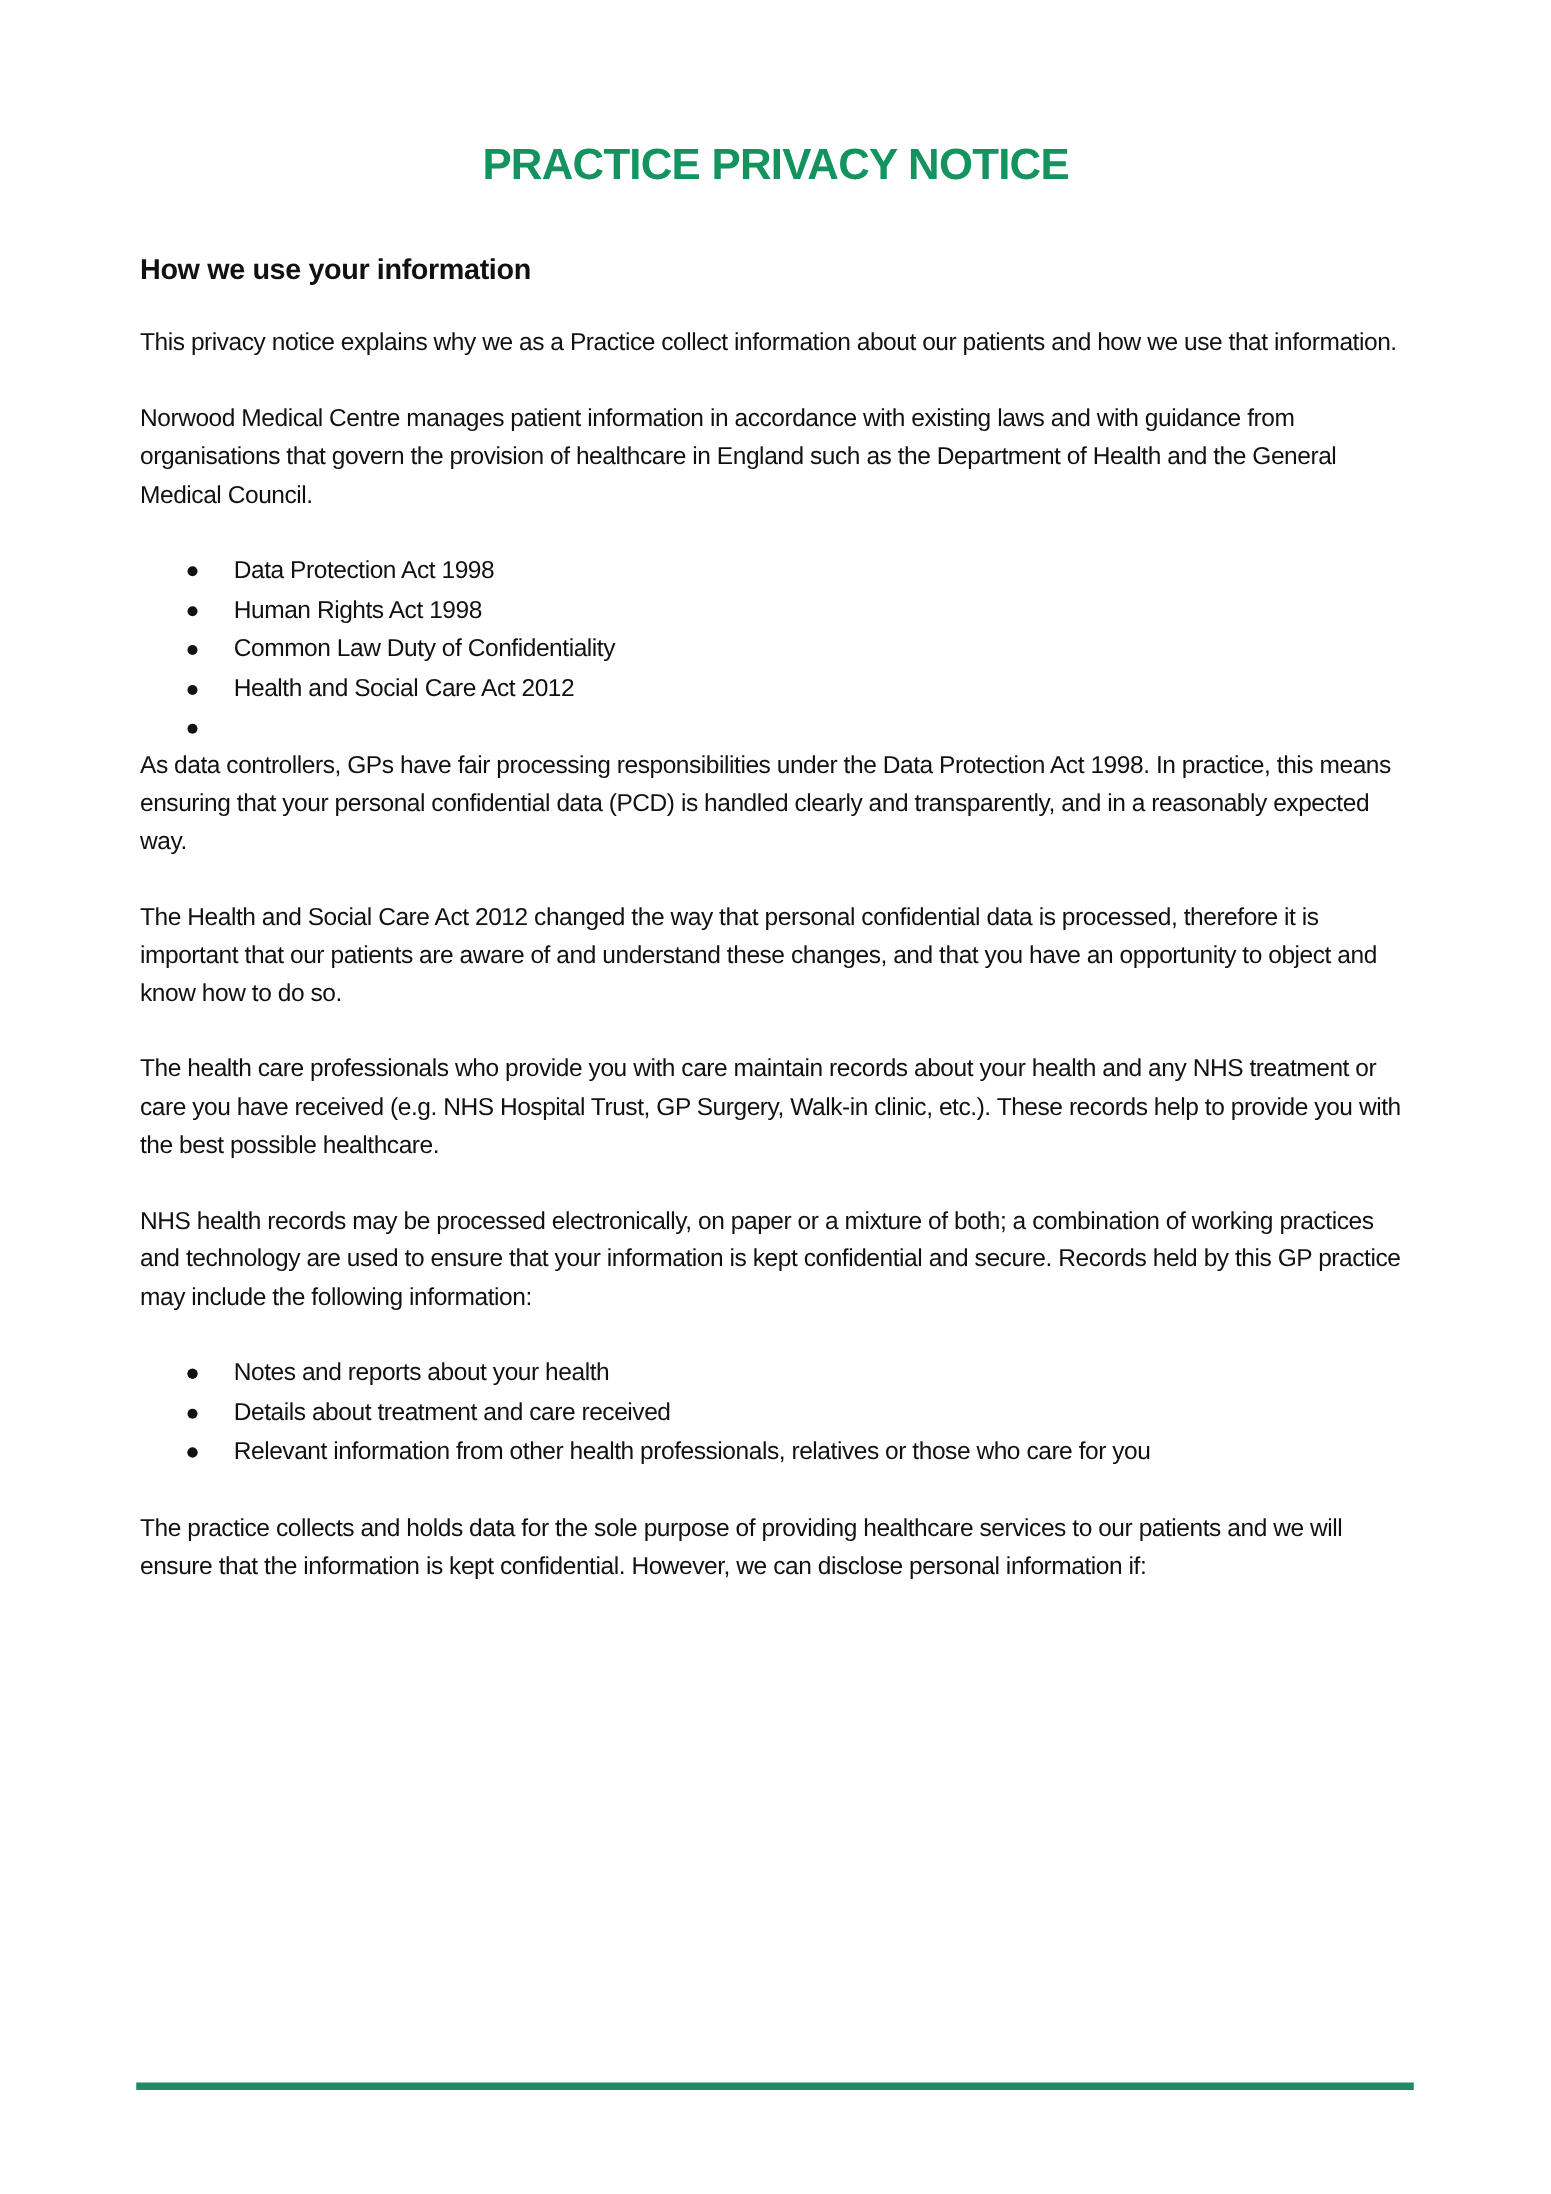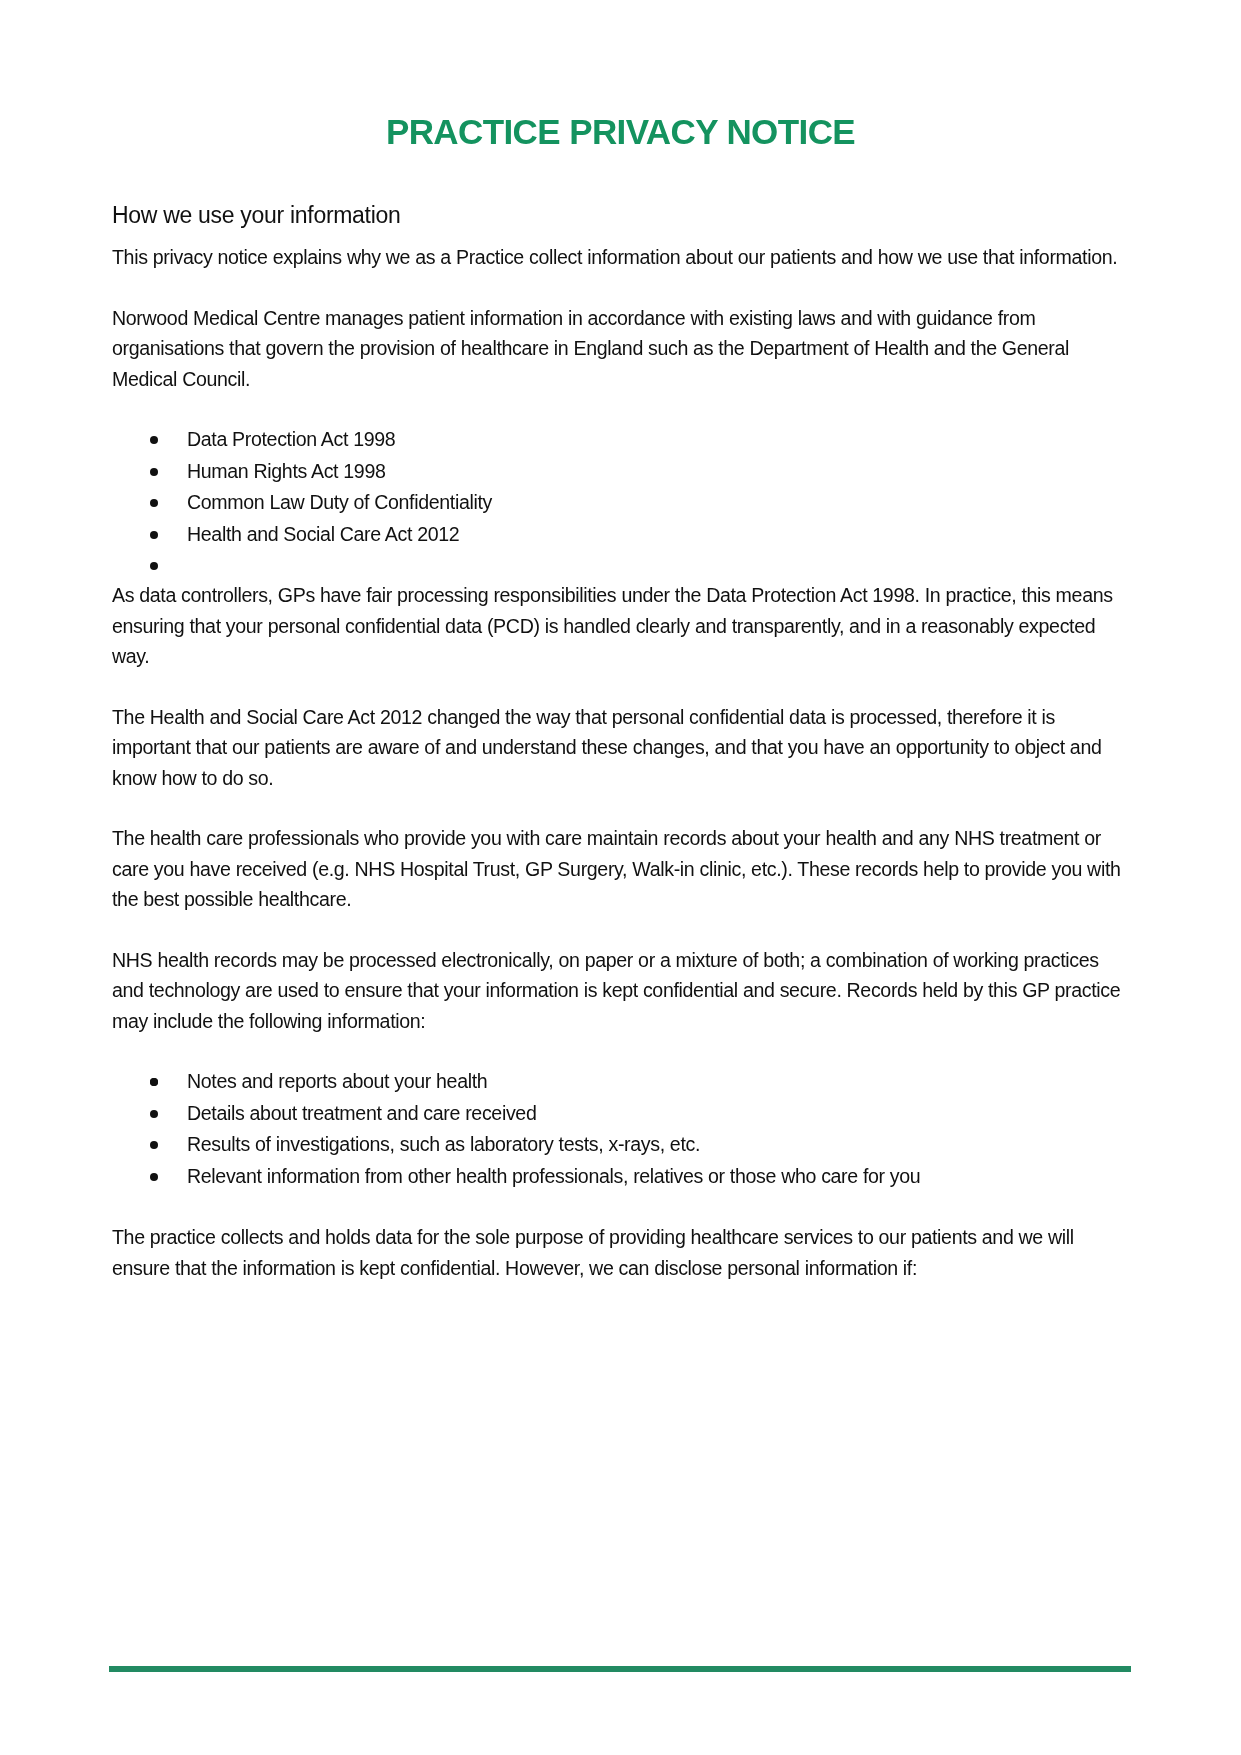--- a/index.html
+++ b/index.html
@@ -3,21 +3,21 @@
 <meta charset="utf-8">
 <style>
   html, body { margin: 0; padding: 0; background: #ffffff; }
   body { width: 1241px; height: 1755px; position: relative; overflow: hidden;
          font-family: "Liberation Sans", sans-serif; color: #111; }
   .page { position: absolute; left: 0; top: 0; width: 1049px; height: 1755px; }
   .title { position: absolute; top: 112px; left: 0; width: 1241px; text-align: center;
            font-size: 35px; font-weight: bold; color: #14935f; letter-spacing: -0.6px; }
   .content { position: absolute; left: 112px; top: 200px; width: 1020px;
              font-size: 19.6px; line-height: 30.5px; letter-spacing: -0.35px; }
-  h2 { font-size: 23px; font-weight: normal; margin: 0 0 12px 0; line-height: 30px; letter-spacing: -0.3px; }
+  h2 { font-size: 23px; font-weight: bold; margin: 0 0 29px 0; line-height: 30px; letter-spacing: -0.3px; }
   p { margin: 1px 0 30px 0; }
   ul { list-style: none; margin: 0 0 30px 0; padding: 0; }
   ul li { position: relative; padding-left: 75px; line-height: 31.5px; }
   ul li .bullet { position: absolute; left: 38px; top: 12px; width: 8px; height: 8px;
                   border-radius: 50%; background: #111; }
   b { font-weight: normal; }
   .footer-rule { position: absolute; left: 109px; top: 1666px; width: 1022px; height: 6px;
                  background: #228a62; }
 </style>
 </head>
@@ -47,21 +47,21 @@
     <p><span>The </span><b>Health and Social Care Act 2012</b><span> changed the way that personal confidential data is processed, therefore it is important that our patients are aware of and understand these changes, and that you have an opportunity to object and know how to do so.</span></p>
 
     <p>The health care professionals who provide you with care maintain records about your health and any NHS treatment or care you have received (e.g. NHS Hospital Trust, GP Surgery, Walk-in clinic, etc.). These records help to provide you with the best possible healthcare.</p>
 
     <p>NHS health records may be processed electronically, on paper or a mixture of both; a combination of working practices and technology are used to ensure that your information is kept confidential and secure. Records held by this GP practice may include the following information:</p>
 
     <ul>
       <li><span class="bullet"></span></li>
       <li><span class="bullet"></span><span>Notes and reports about your health</span></li>
       <li><span class="bullet"></span><span>Details about treatment and care received</span></li>
-      <li><span class="bullet"></span><span>Results of investigations, such as laboratory tests, x-rays, etc.</span></li>
+      <li><span class="bullet"></span></li>
       <li><span class="bullet"></span><span>Relevant information from other health professionals, relatives or those who care for you</span></li>
     </ul>
 
     <p>The practice collects and holds data for the sole purpose of providing healthcare services to our patients and we will ensure that the information is kept confidential. However, we can disclose personal information if:</p>
   </div>
 
   <div class="footer-rule"></div>
 </div>
 
 </body></html>

